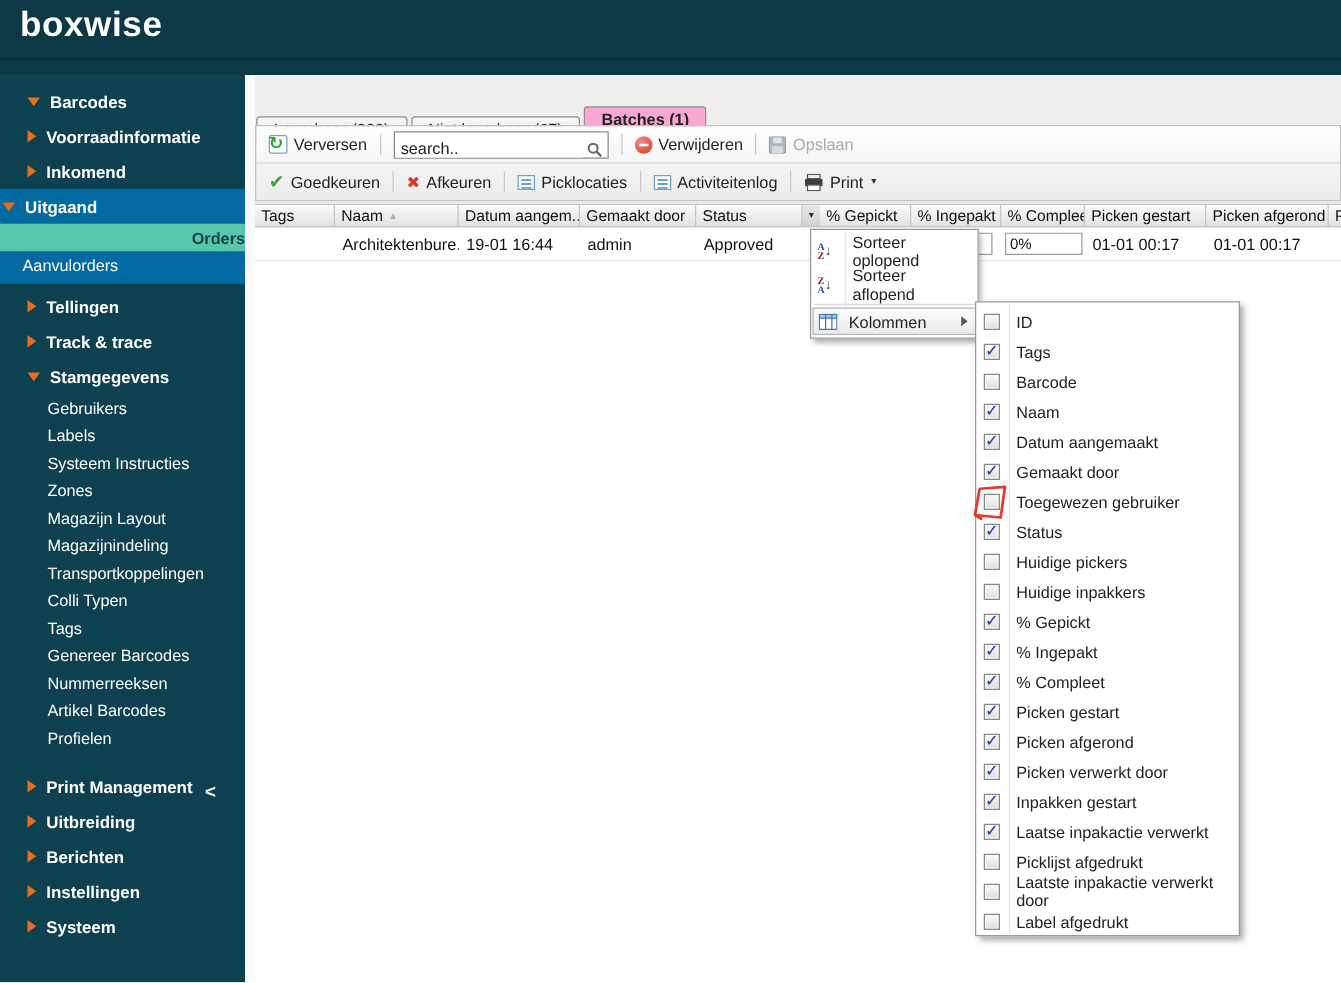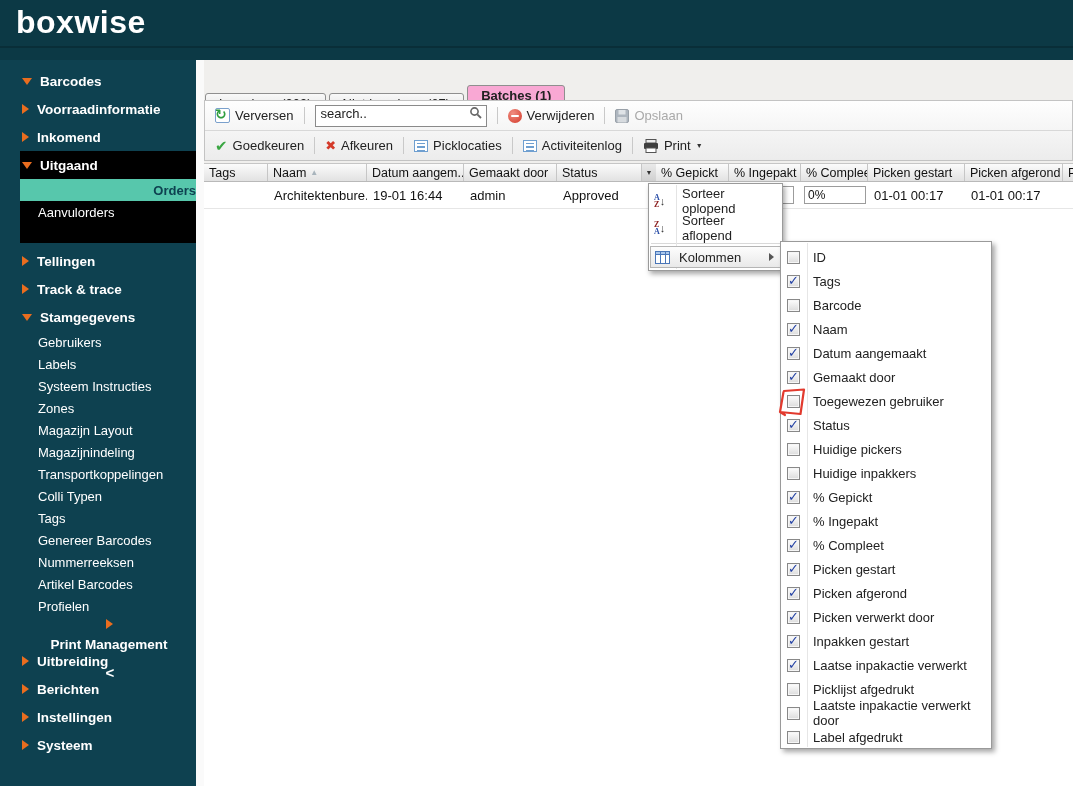--- a/index.html
+++ b/index.html
@@ -2,50 +2,50 @@
 <html><head>
 <meta charset="utf-8">
 <style>
   * { margin:0; padding:0; box-sizing:border-box; }
   body { font-family:"Liberation Sans","DejaVu Sans",sans-serif; background:#fff; }
   .stage { position:relative; width:1073px; height:786px; overflow:hidden; background:#fff; }
 
   
   .topbar { position:absolute; left:0; top:0; width:1073px; height:60px; background:#0c3945; }
   .topbar .brandline { position:absolute; left:0; top:46px; width:100%; height:2px; background:rgba(0,0,0,.18); }
-  .logo { position:absolute; left:16px; top:4px; font-size:32px; font-weight:bold; letter-spacing:.5px; color:#fff; }
+  .logo { position:absolute; left:16px; top:4px; font-size:28px; font-weight:bold; letter-spacing:.5px; color:#fff; }
 
   
   .sidebar { position:absolute; left:0; top:60px; width:196px; height:726px; background:#0e4150; padding-top:7px; }
   .s-item { display:flex; align-items:center; gap:8px; color:#fff; cursor:pointer; }
   .lvl1 { height:28px; padding-left:22px; font-size:13.5px; font-weight:bold; }
   .lvl2 { height:22px; padding-left:38px; font-size:13px; font-weight:normal; }
-  .s-group { margin-left:20px; background:#000000; padding-bottom:20px; }
+  .s-group { background:#0369a1; padding-bottom:4px; }
   .s-group .lvl1 { padding-left:2px; }
   .s-group .lvl2 { padding-left:18px; }
   .s-group .lvl2.selected { background:#57c7ac; color:#0e4150; font-weight:bold;justify-content:flex-end; }
   .tri-r { width:0; height:0; border-left:7px solid #e96d1f; border-top:5px solid transparent; border-bottom:5px solid transparent; flex:0 0 auto; }
   .tri-d { width:0; height:0; border-top:7px solid #e96d1f; border-left:5px solid transparent; border-right:5px solid transparent; flex:0 0 auto; }
   .collapse-ch { margin-left:2px; font-size:15px; font-weight:bold; color:#fff; position:relative; top:4px; }
-  .mt6 { margin-top:2px;flex-direction:column; }
+  .mt6 { margin-top:14px; }
 
   
   .main { position:absolute; left:196px; top:60px; width:877px; height:726px; background:#f0efed; border-left:8px solid #fafafa; }
 
   .tabs { position:absolute; left:1px; top:32px; height:22px; display:flex; gap:3px; align-items:center; }
   .tab { height:21px; line-height:20px; padding:0 13px; background:linear-gradient(#f9f9f9,#e0e0e0); border:1px solid #8f8f8f; border-radius:3px 3px 0 0; font-size:13px; color:#222; cursor:pointer; white-space:nowrap; }
   .tab.active { height:37px; background:#f9a8d4; font-weight:bold; }
 
   .toolbar { position:absolute; left:0; top:40px; width:869px; height:61px; background:linear-gradient(#fefefe,#ececec); border:1px solid #c3c3c3; }
   .tb-row { height:29px; display:flex; align-items:center; padding-left:10px; gap:7px; }
   .tb-row.first { border-bottom:1px solid #d8d8d8; height:30px; }
   .tb-btn { display:flex; align-items:center; gap:5px; font-size:13px; color:#222; cursor:pointer; white-space:nowrap; }
   .tb-btn.disabled { color:#a9a9a9; cursor:default; }
   .tb-sep { width:1px; height:17px; background:#c9c9c9; margin:0 3px; }
-  .searchbox { display:flex; align-items:flex-start; width:172px; height:22px; background:#fff; border:1px solid #8a8a8a; }
+  .searchbox { display:flex; align-items:flex-end; width:172px; height:22px; background:#fff; border:1px solid #8a8a8a; }
   .searchbox input { flex:1; min-width:0; border:0; outline:0; font-size:13px; padding:0 5px; color:#222; font-family:inherit; }
   .mag { width:20px; display:flex; justify-content:center; align-items:center; cursor:pointer; }
 
   
   .ic-refresh { width:15px; height:15px; position:relative; background:#fff; border:1px solid #7aa0cc; border-radius:2px; }
   .ic-refresh .glyph { position:absolute; left:-1px; top:-3px; font-size:14px; font-weight:bold; color:#2f9e3f; }
   .ic-del { width:14px; height:14px; border-radius:50%; background:radial-gradient(circle at 35% 30%, #f08c80, #d43a2a); position:relative; }
   .ic-del::after { content:""; position:absolute; left:3px; top:6px; width:8px; height:2.5px; background:#fff; border-radius:1px; }
   .ic-check { color:#3aa642; font-size:15px; font-weight:bold; line-height:1; }
   .ic-cross { color:#d43a2a; font-size:13px; font-weight:bold; line-height:1; }

